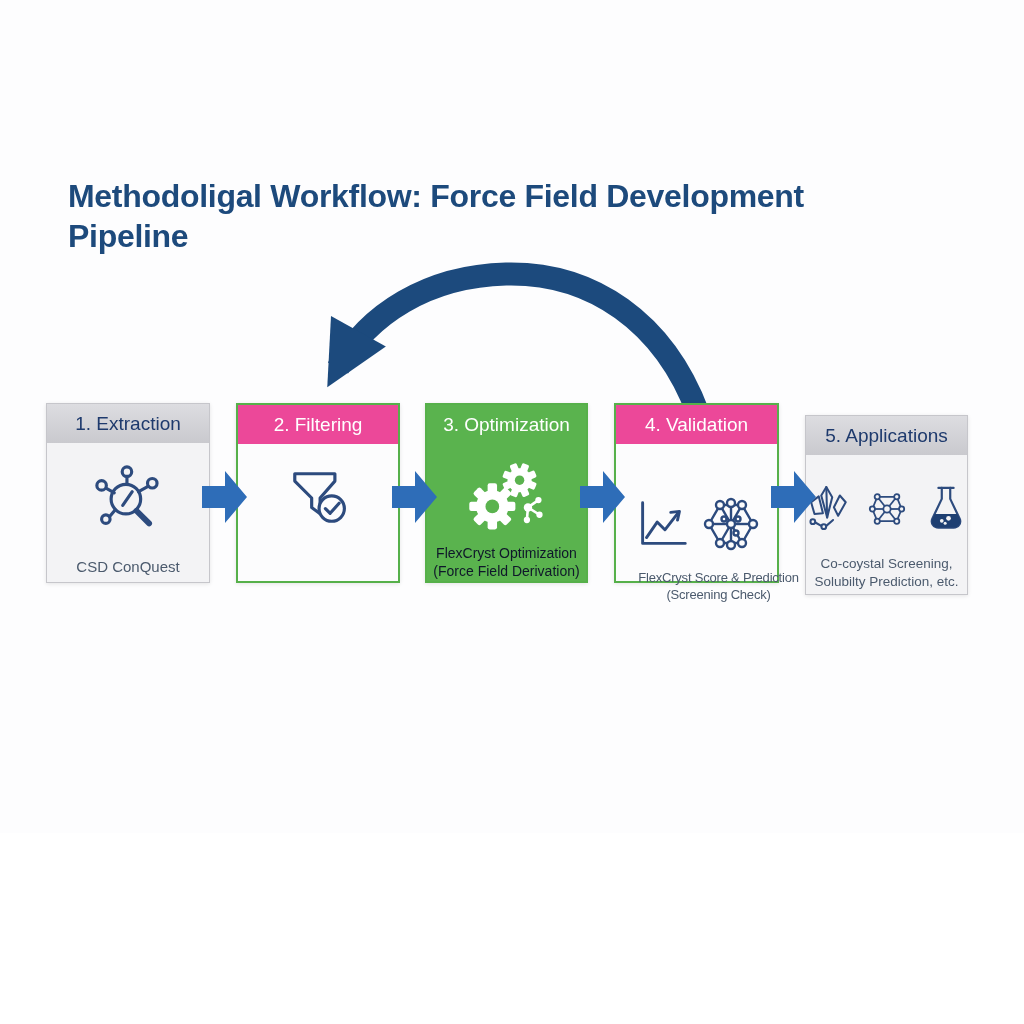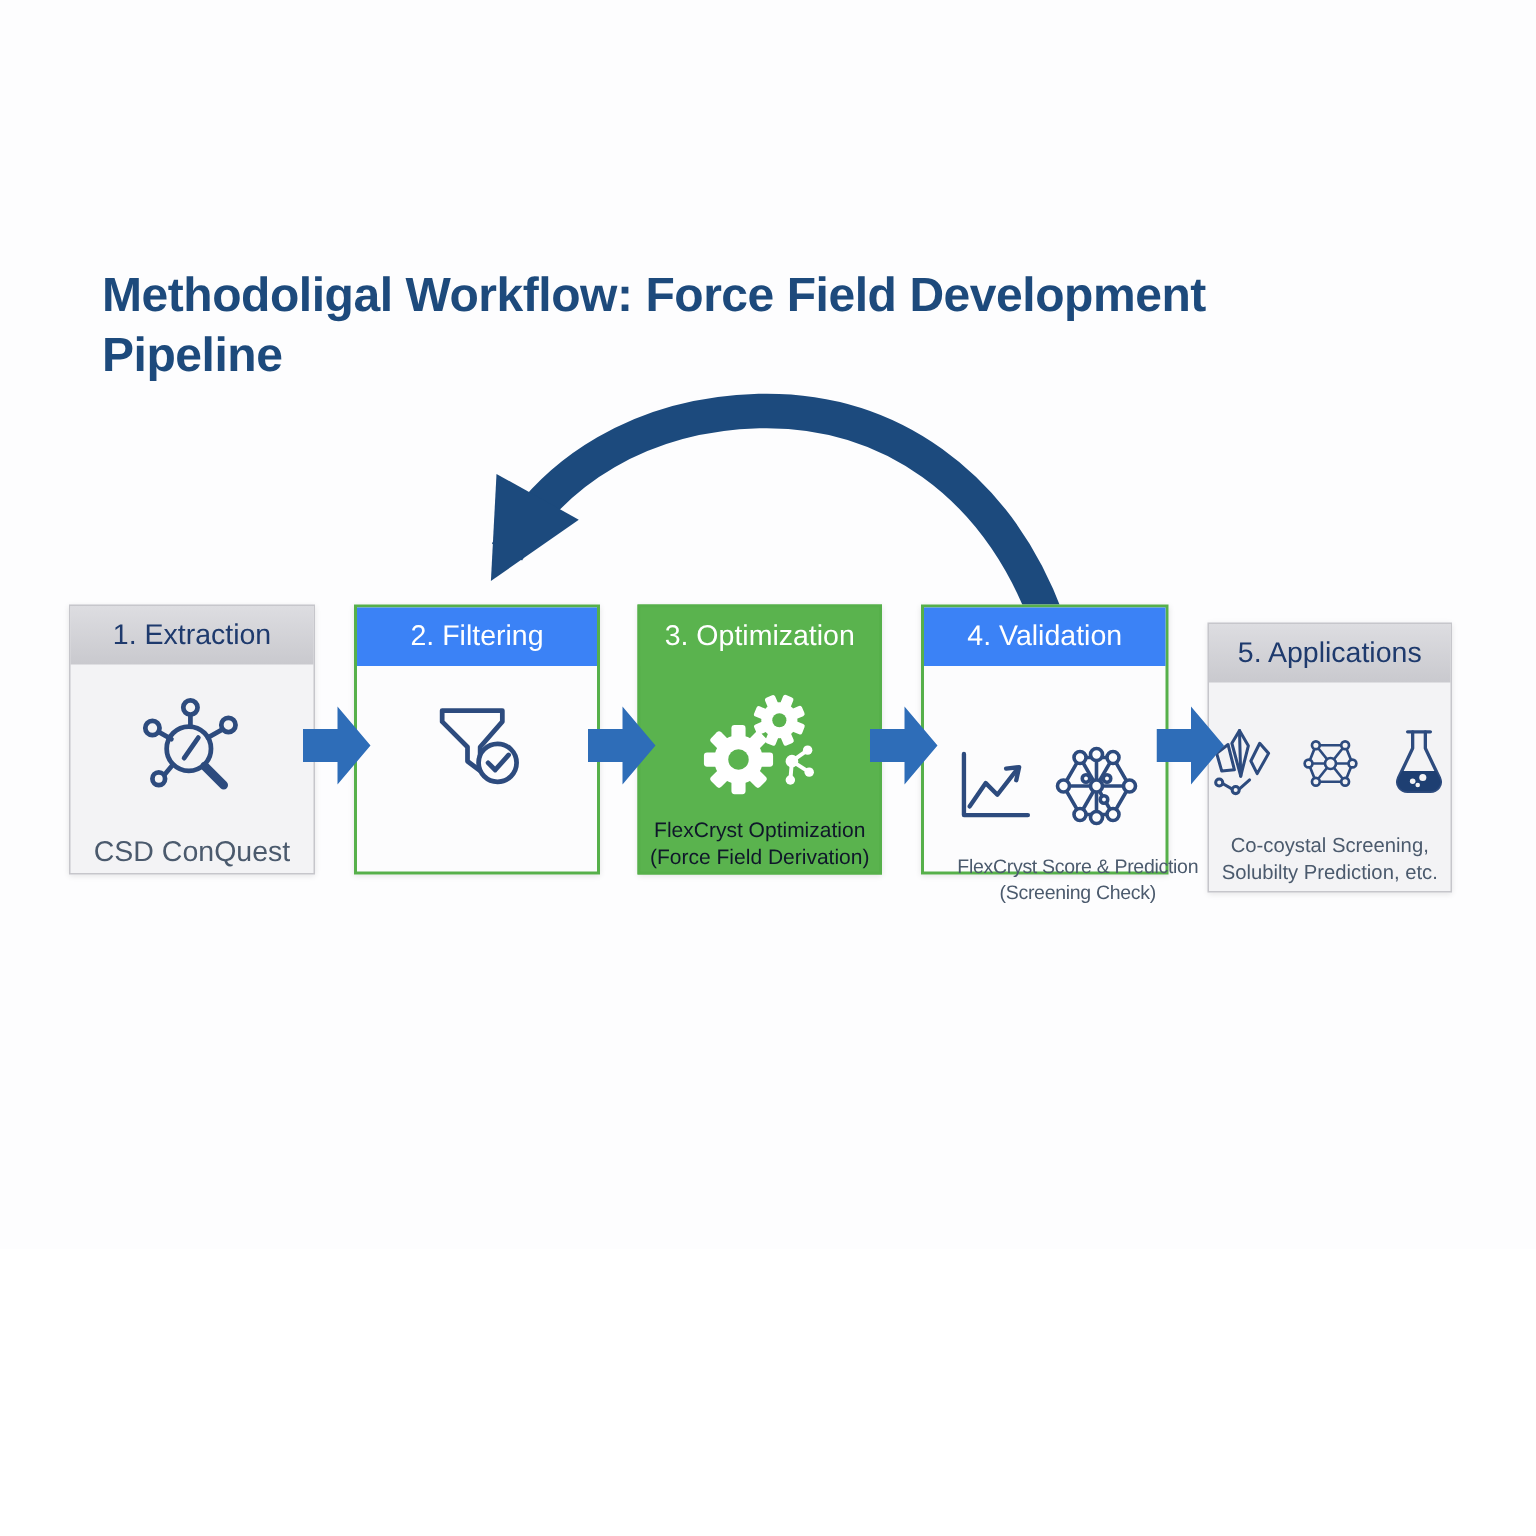--- a/index.html
+++ b/index.html
@@ -30,33 +30,33 @@
     height:88px;margin-top:12px;display:flex;align-items:center;justify-content:center;gap:6px;
   }
   .caption{
     text-align:center;font-size:14px;line-height:1.3;color:#4b5a6d;
   }
   .caption div{white-space:nowrap;}
   
   .v-gray{border:1px solid #c6c6cb;background:#f3f3f5;}
   .v-gray .hdr{background:linear-gradient(#dddde1,#c9c9ce);color:#1e3a6d;}
   .v-green-header{border:2px solid #56b04a;background:#fcfcfd;}
-  .v-green-header .hdr{background:#3b82f6;color:#ffffff;}
+  .v-green-header .hdr{background:#ec4899;color:#ffffff;}
   .v-green-solid{border:2px solid #56b04a;background:#5ab34e;}
   .v-green-solid .hdr{background:#5ab34e;color:#ffffff;}
   .v-green-solid .caption{color:#0f172a;}
   
   .step1{left:46px;width:164px;}
   .step2{left:236px;width:164px;}
   .step3{left:425px;width:163px;}
   .step4{left:614px;width:165px;gap:26px;}
   .step5{left:805px;width:163px;margin-top:12px;}
   .step4 .caption{font-size:13px;letter-spacing:-0.2px;padding-left:44px;}
   .step5 .caption{font-size:13.5px;}
-  .step1 .caption{margin-top:14px;font-size:19px;}
+  .step1 .caption{margin-top:14px;font-size:15px;}
   .connector{position:absolute;top:467px;width:46px;height:60px;}
   .c1{left:202px;} .c2{left:392px;} .c3{left:580px;} .c4{left:771px;}
 </style>
 </head>
 <body>
 
 <div class="canvas">
 
   <div class="title">Methodoligal Workflow: Force Field Development Pipeline</div>
 

